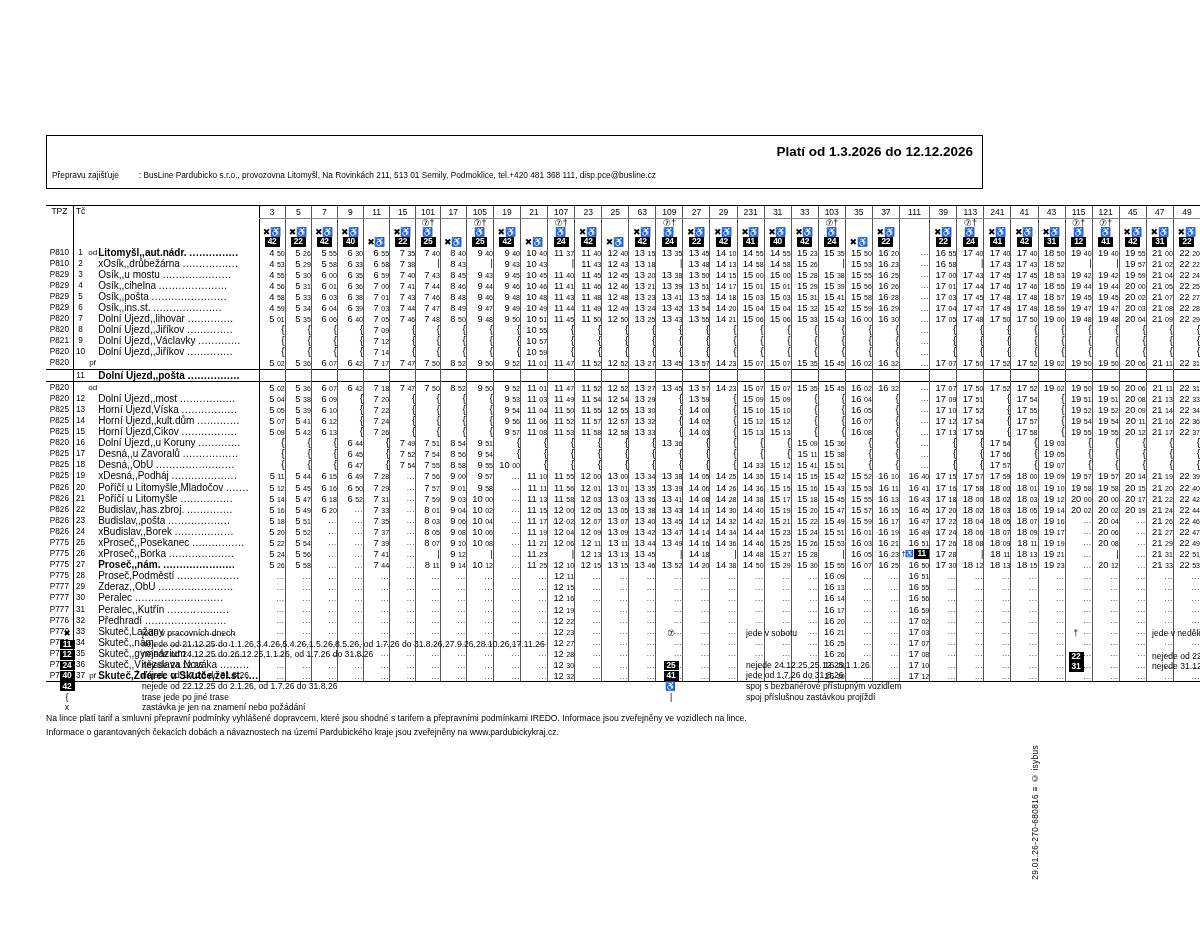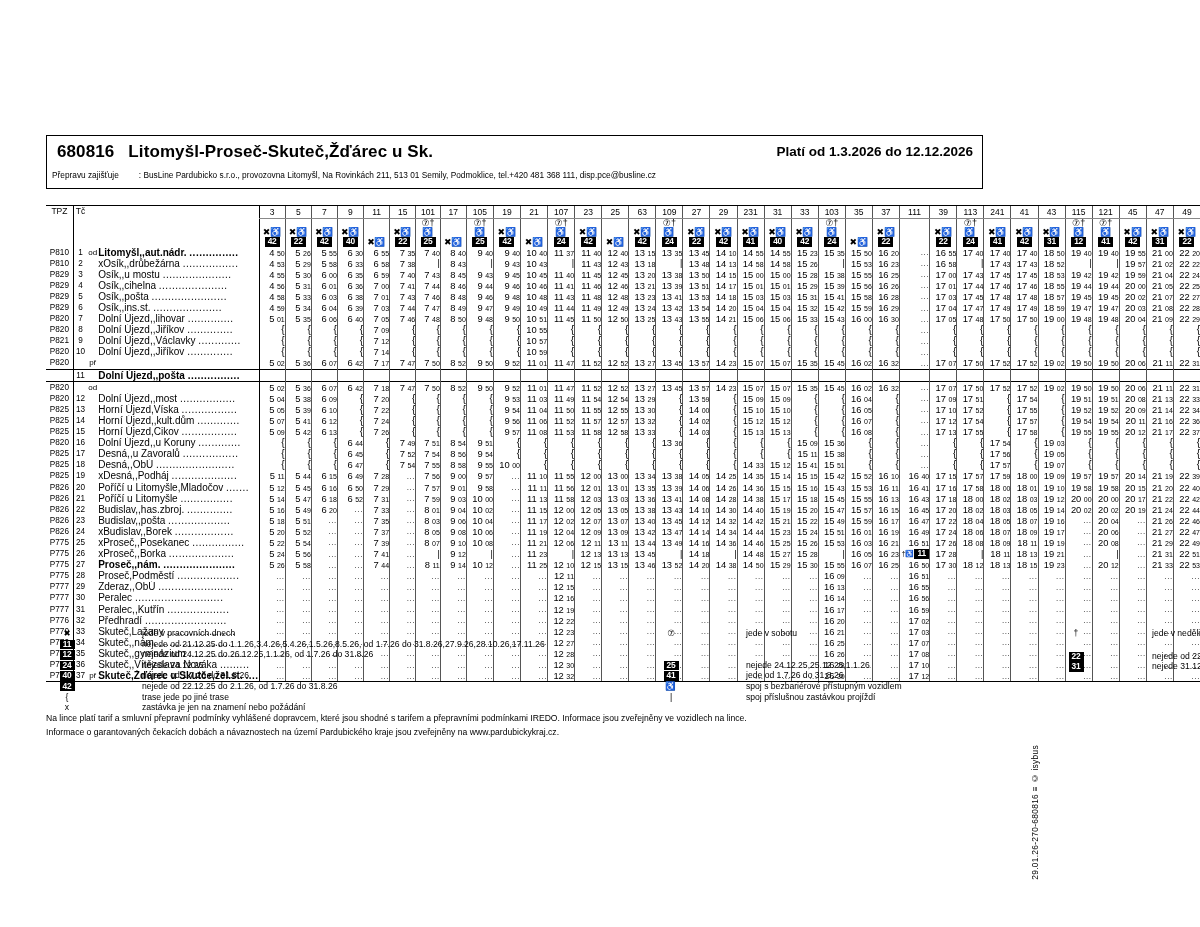--- a/index.html
+++ b/index.html
@@ -70,23 +70,20 @@
 
   .sidecode{position:absolute;left:1030px;top:745px;font-size:8.4px;
             writing-mode:vertical-rl;transform:rotate(180deg);white-space:nowrap;letter-spacing:.3px;}
 </style>
 </head>
 <body>
 
 <div class="page">
 
   <div class="titlebox">
-    <div class="title-line">
-      <span class="title-num">680816</span><span class="title-name">Litomyšl-Proseč-Skuteč,Žďárec u Sk.</span>
-    </div>
     <div class="valid">Platí od 1.3.2026 do 12.12.2026</div>
     <div class="carrier">
       <span class="lbl">Přepravu zajišťuje</span><span class="val">: BusLine Pardubicko s.r.o., provozovna Litomyšl, Na Rovinkách 211, 513 01 Semily, Podmoklice, tel.+420 481 368 111, disp.pce@busline.cz</span>
     </div>
   </div>
 
   <div class="tbl">
     <table class="grid" id="tt" style="border-top: 1.2px solid rgb(0, 0, 0);">
         <tbody>
           <tr>

